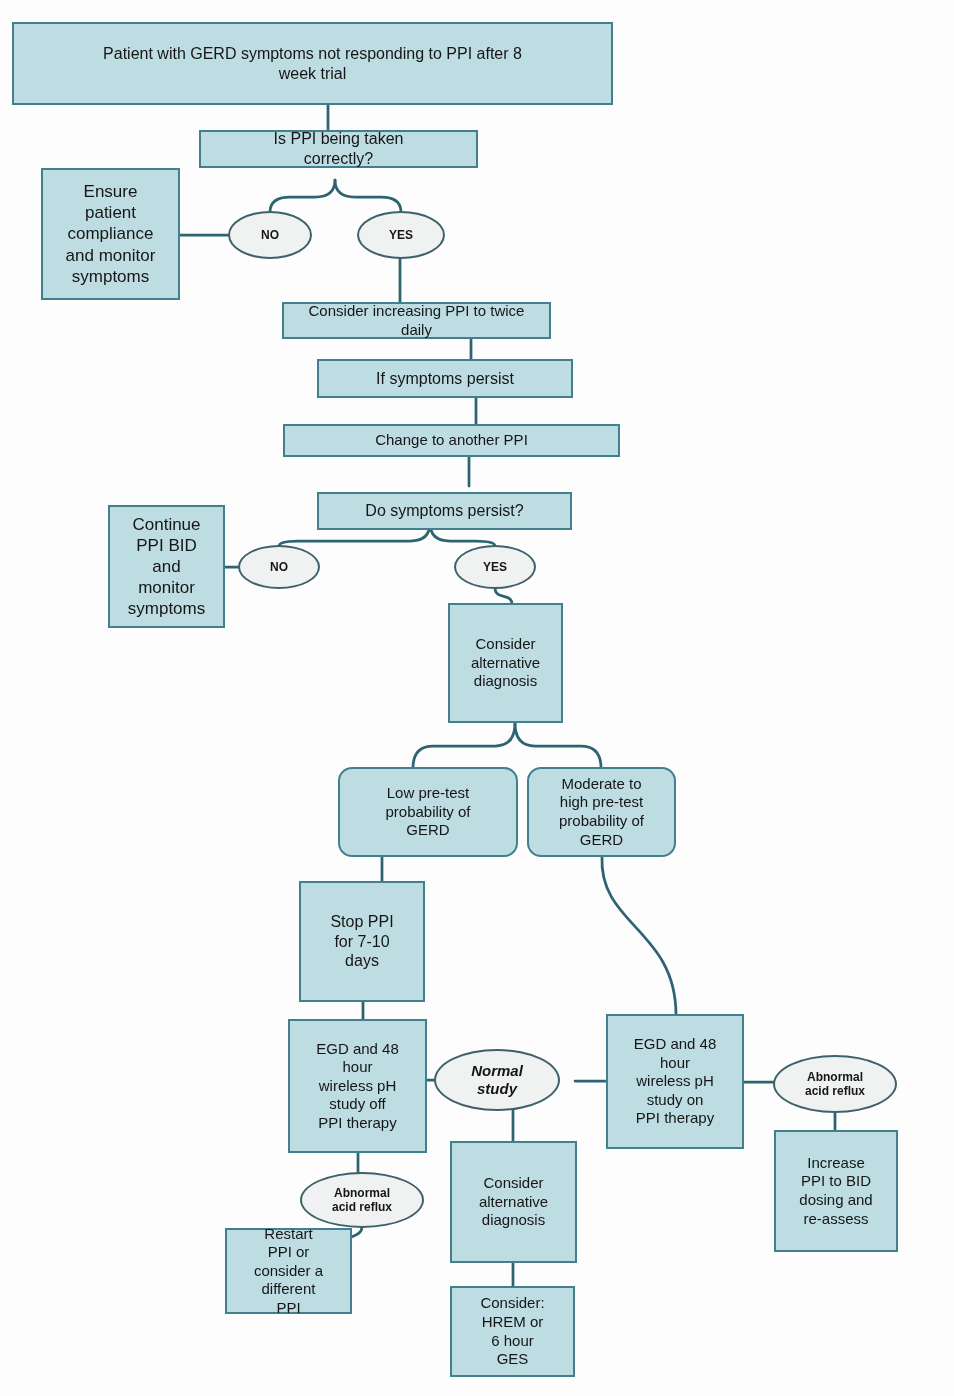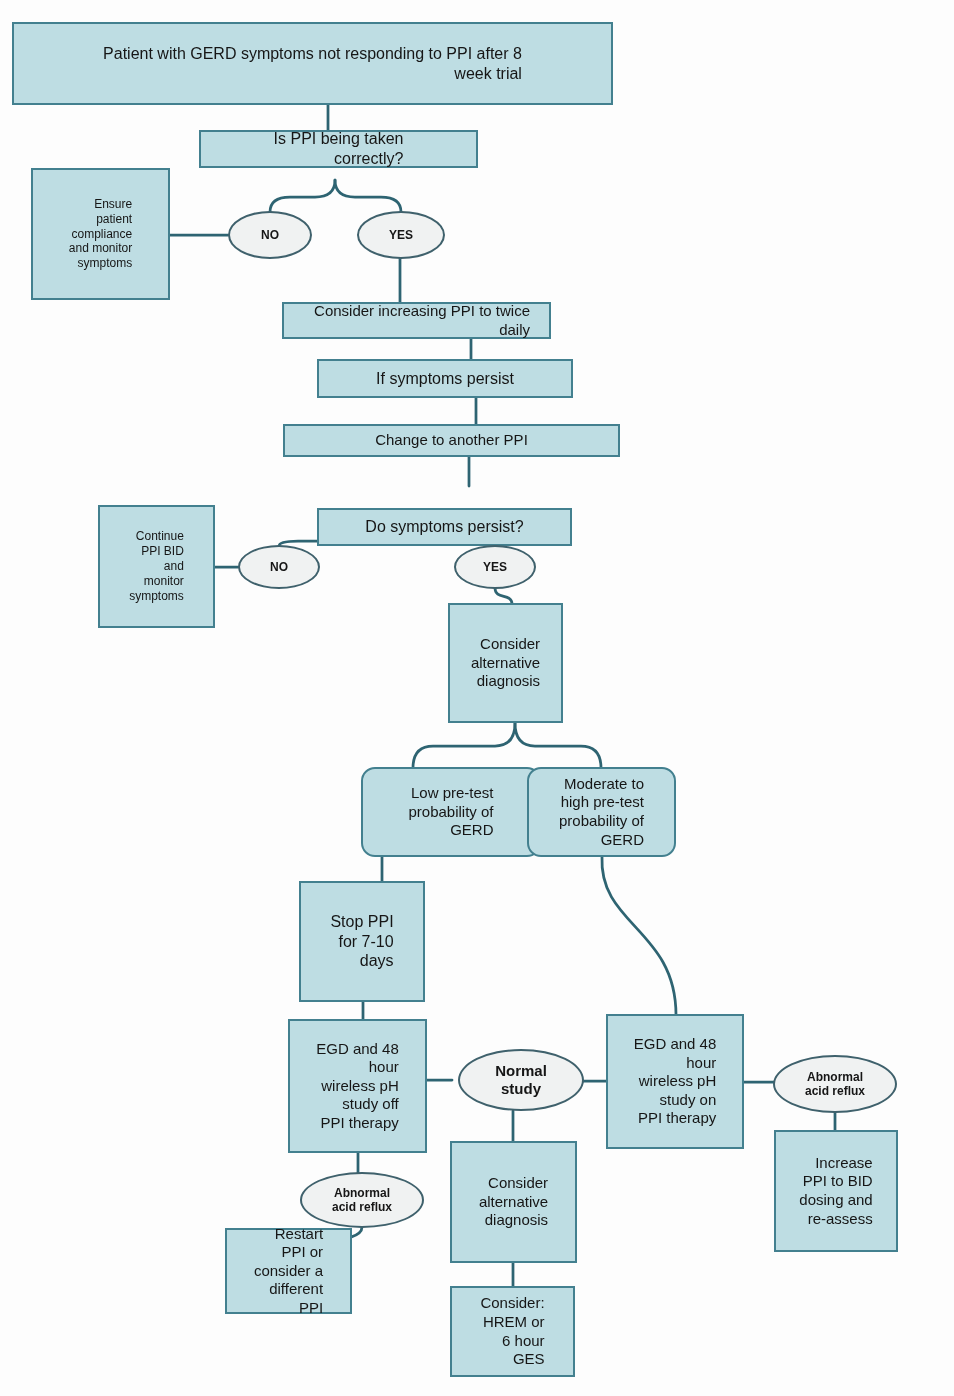--- a/index.html
+++ b/index.html
@@ -17,42 +17,42 @@
     stroke-width:2.75;
     stroke-linecap:round;
   }
   .node {
     position:absolute;
     box-sizing:border-box;
     background:var(--box-fill,#bedde3);
     border:2px solid var(--box-border,#43808f);
     color:var(--text-color,#161616);
     display:flex; align-items:center; justify-content:center;
-    text-align:right;
+    text-align:center;
     white-space:pre-line;
     line-height:1.24;
     font-size:15px;
     padding:2px 19px;
   }
   .node.rounded { border-radius:14px; }
   .oval {
     position:absolute;
     box-sizing:border-box;
     background:var(--oval-fill,#f0f2f2);
     border:2.5px solid var(--oval-border,#3f616c);
     border-radius:50%;
     color:var(--text-color,#161616);
     display:flex; align-items:center; justify-content:center;
     text-align:center;
     white-space:pre-line;
     line-height:1.2;
     font-weight:bold;
     font-size:12px;
   }
-  .fs14 { font-size:12px; }
+  .fs14 { font-size:17px;margin-left:10px; }
   .fs15 { font-size:15px; }
   .fs16 { font-size:16px; }
 </style>
 </head>
 <body>
 
 <div class="canvas" style="--box-fill: #bedde3; --box-border: #43808f; --oval-fill: #f0f2f2; --oval-border: #3f616c; --edge-color: #2e6472; --text-color: #161616; background: rgb(253, 253, 253);">
 
   <svg class="edges" viewBox="0 0 954 1396" xmlns="http://www.w3.org/2000/svg">
     <path d="M328,105 L328,130"></path>
@@ -97,56 +97,56 @@
   <div class="oval" style="left:228px; top:211px; width:84px; height:48px;">NO</div>
 
   <div class="oval" style="left:357px; top:211px; width:88px; height:48px;">YES</div>
 
   <div class="node fs15" style="left:282px; top:302px; width:269px; height:37px;">Consider increasing PPI to twice daily</div>
 
   <div class="node fs16" style="left:317px; top:359px; width:256px; height:39px;">If symptoms persist</div>
 
   <div class="node fs15" style="left:283px; top:424px; width:337px; height:33px;">Change to another PPI</div>
 
-  <div class="node fs16" style="left:317px; top:508px; width:255px; height:38px;">Do symptoms persist?</div>
+  <div class="node fs16" style="left:317px; top:492px; width:255px; height:38px;">Do symptoms persist?</div>
 
   <div class="node fs14" style="left:98px; top:505px; width:117px; height:123px;">Continue
 PPI BID
 and
 monitor
 symptoms</div>
 
   <div class="oval" style="left:238px; top:545px; width:82px; height:44px;">NO</div>
 
   <div class="oval" style="left:454px; top:545px; width:82px; height:44px;">YES</div>
 
   <div class="node fs15" style="left:448px; top:603px; width:115px; height:120px;">Consider
 alternative
 diagnosis</div>
 
-  <div class="node rounded fs15" style="left:338px; top:767px; width:180px; height:90px;margin-left:23px;">Low pre-test
+  <div class="node rounded fs15" style="left:338px; top:767px; width:180px; height:90px;">Low pre-test
 probability of
 GERD</div>
 
   <div class="node rounded fs15" style="left:527px; top:767px; width:149px; height:90px;">Moderate to
 high pre-test
 probability of
 GERD</div>
 
   <div class="node fs16" style="left:299px; top:881px; width:126px; height:121px;">Stop PPI
 for 7-10
 days</div>
 
   <div class="node fs15" style="left:288px; top:1019px; width:139px; height:134px;">EGD and 48
 hour
 wireless pH
 study off
 PPI therapy</div>
 
-  <div class="oval fs15" style="left:458px; top:1049px; width:126px; height:62px;">Normal
+  <div class="oval fs15" style="left:434px; top:1049px; width:126px; height:62px;font-style:italic;">Normal
 study</div>
 
   <div class="node fs15" style="left:606px; top:1014px; width:138px; height:135px;">EGD and 48
 hour
 wireless pH
 study on
 PPI therapy</div>
 
   <div class="oval" style="left:300px; top:1172px; width:124px; height:56px;">Abnormal
 acid reflux</div>

